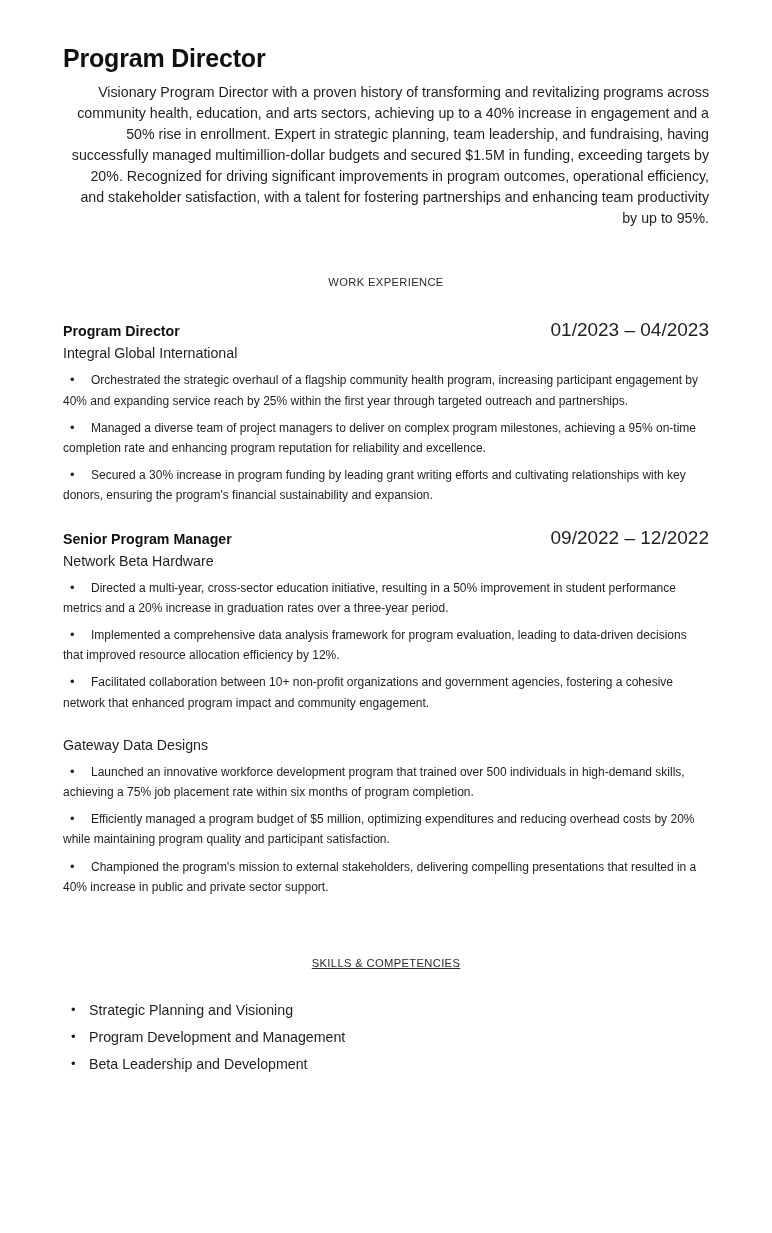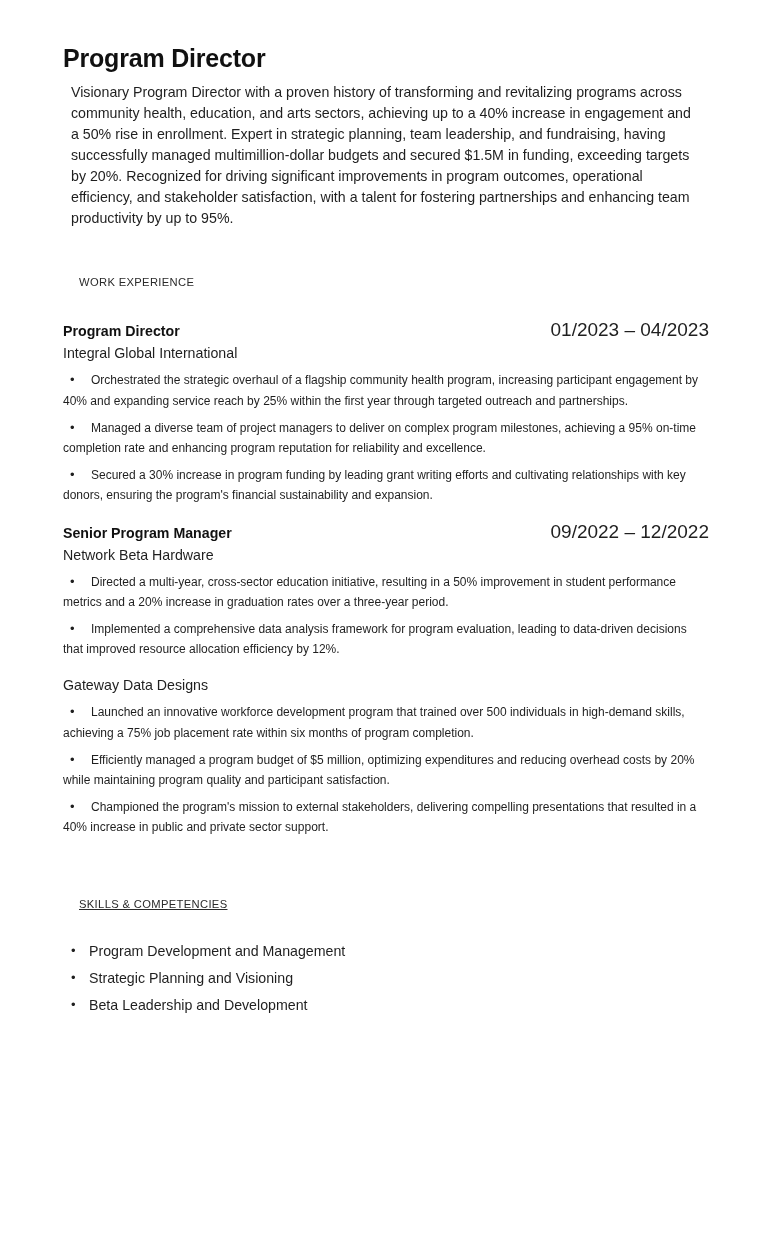--- a/index.html
+++ b/index.html
@@ -26,38 +26,39 @@
     font-size: 25px;
     font-weight: bold;
     letter-spacing: -0.2px;
     line-height: 1.15;
     margin: 0 0 9px 0;
     color: #111111;
   }
   .summary {
     font-size: 14.2px;
     line-height: 21.1px;
-    margin: 8px;
+    margin: 0;
     color: #1f1f1f;
-    text-align: left;
+    text-align: right;
     max-width: 648px;
   }
   .section-header {
     font-size: 11.2px;
     letter-spacing: 0.35px;
     color: #2a2a2a;
     text-transform: uppercase;
-    margin: 16px;
+    margin: 4px;
+    text-align: center;
   }
   .section-work { margin-top: 47px; }
   .section-skills { margin-top: 60px; text-decoration: underline; }
 
   .job { margin-top: 0; }
   .job-first { margin-top: 32px; }
-  .job-next  { margin-top: 16px; }
+  .job-next  { margin-top: 22px; }
 
   .job-head {
     display: flex;
     align-items: baseline;
     justify-content: space-between;
   }
   .job-title {
     font-size: 14.2px;
     font-weight: bold;
     color: #111111;
@@ -152,33 +153,34 @@
 
   <div class="job job-next">
     <div class="job-head">
       <div class="job-title">Senior Program Manager</div>
       <div class="job-dates">09/2022 – 12/2022</div>
     </div>
     <div class="job-company">Network Beta Hardware</div>
     <ul class="bullets">
       <li>Directed a multi-year, cross-sector education initiative, resulting in a 50% improvement in student performance metrics and a 20% increase in graduation rates over a three-year period.</li>
       <li>Implemented a comprehensive data analysis framework for program evaluation, leading to data-driven decisions that improved resource allocation efficiency by 12%.</li>
+      <li>Facilitated collaboration between 10+ non-profit organizations and government agencies, fostering a cohesive network that enhanced program impact and community engagement.</li>
     </ul>
   </div>
 
   <div class="job job-next">
     <div class="job-company">Gateway Data Designs</div>
     <ul class="bullets">
       <li>Launched an innovative workforce development program that trained over 500 individuals in high-demand skills, achieving a 75% job placement rate within six months of program completion.</li>
       <li>Efficiently managed a program budget of $5 million, optimizing expenditures and reducing overhead costs by 20% while maintaining program quality and participant satisfaction.</li>
       <li>Championed the program's mission to external stakeholders, delivering compelling presentations that resulted in a 40% increase in public and private sector support.</li>
     </ul>
   </div>
 
   <div class="section-header section-skills">SKILLS &amp; COMPETENCIES</div>
 
   <ul class="skills-list">
+    <li>Strategic Planning and Visioning</li>
     <li>Program Development and Management</li>
-    <li>Strategic Planning and Visioning</li>
     <li>Beta Leadership and Development</li>
   </ul>
 
 </div>
 
 </body></html>

